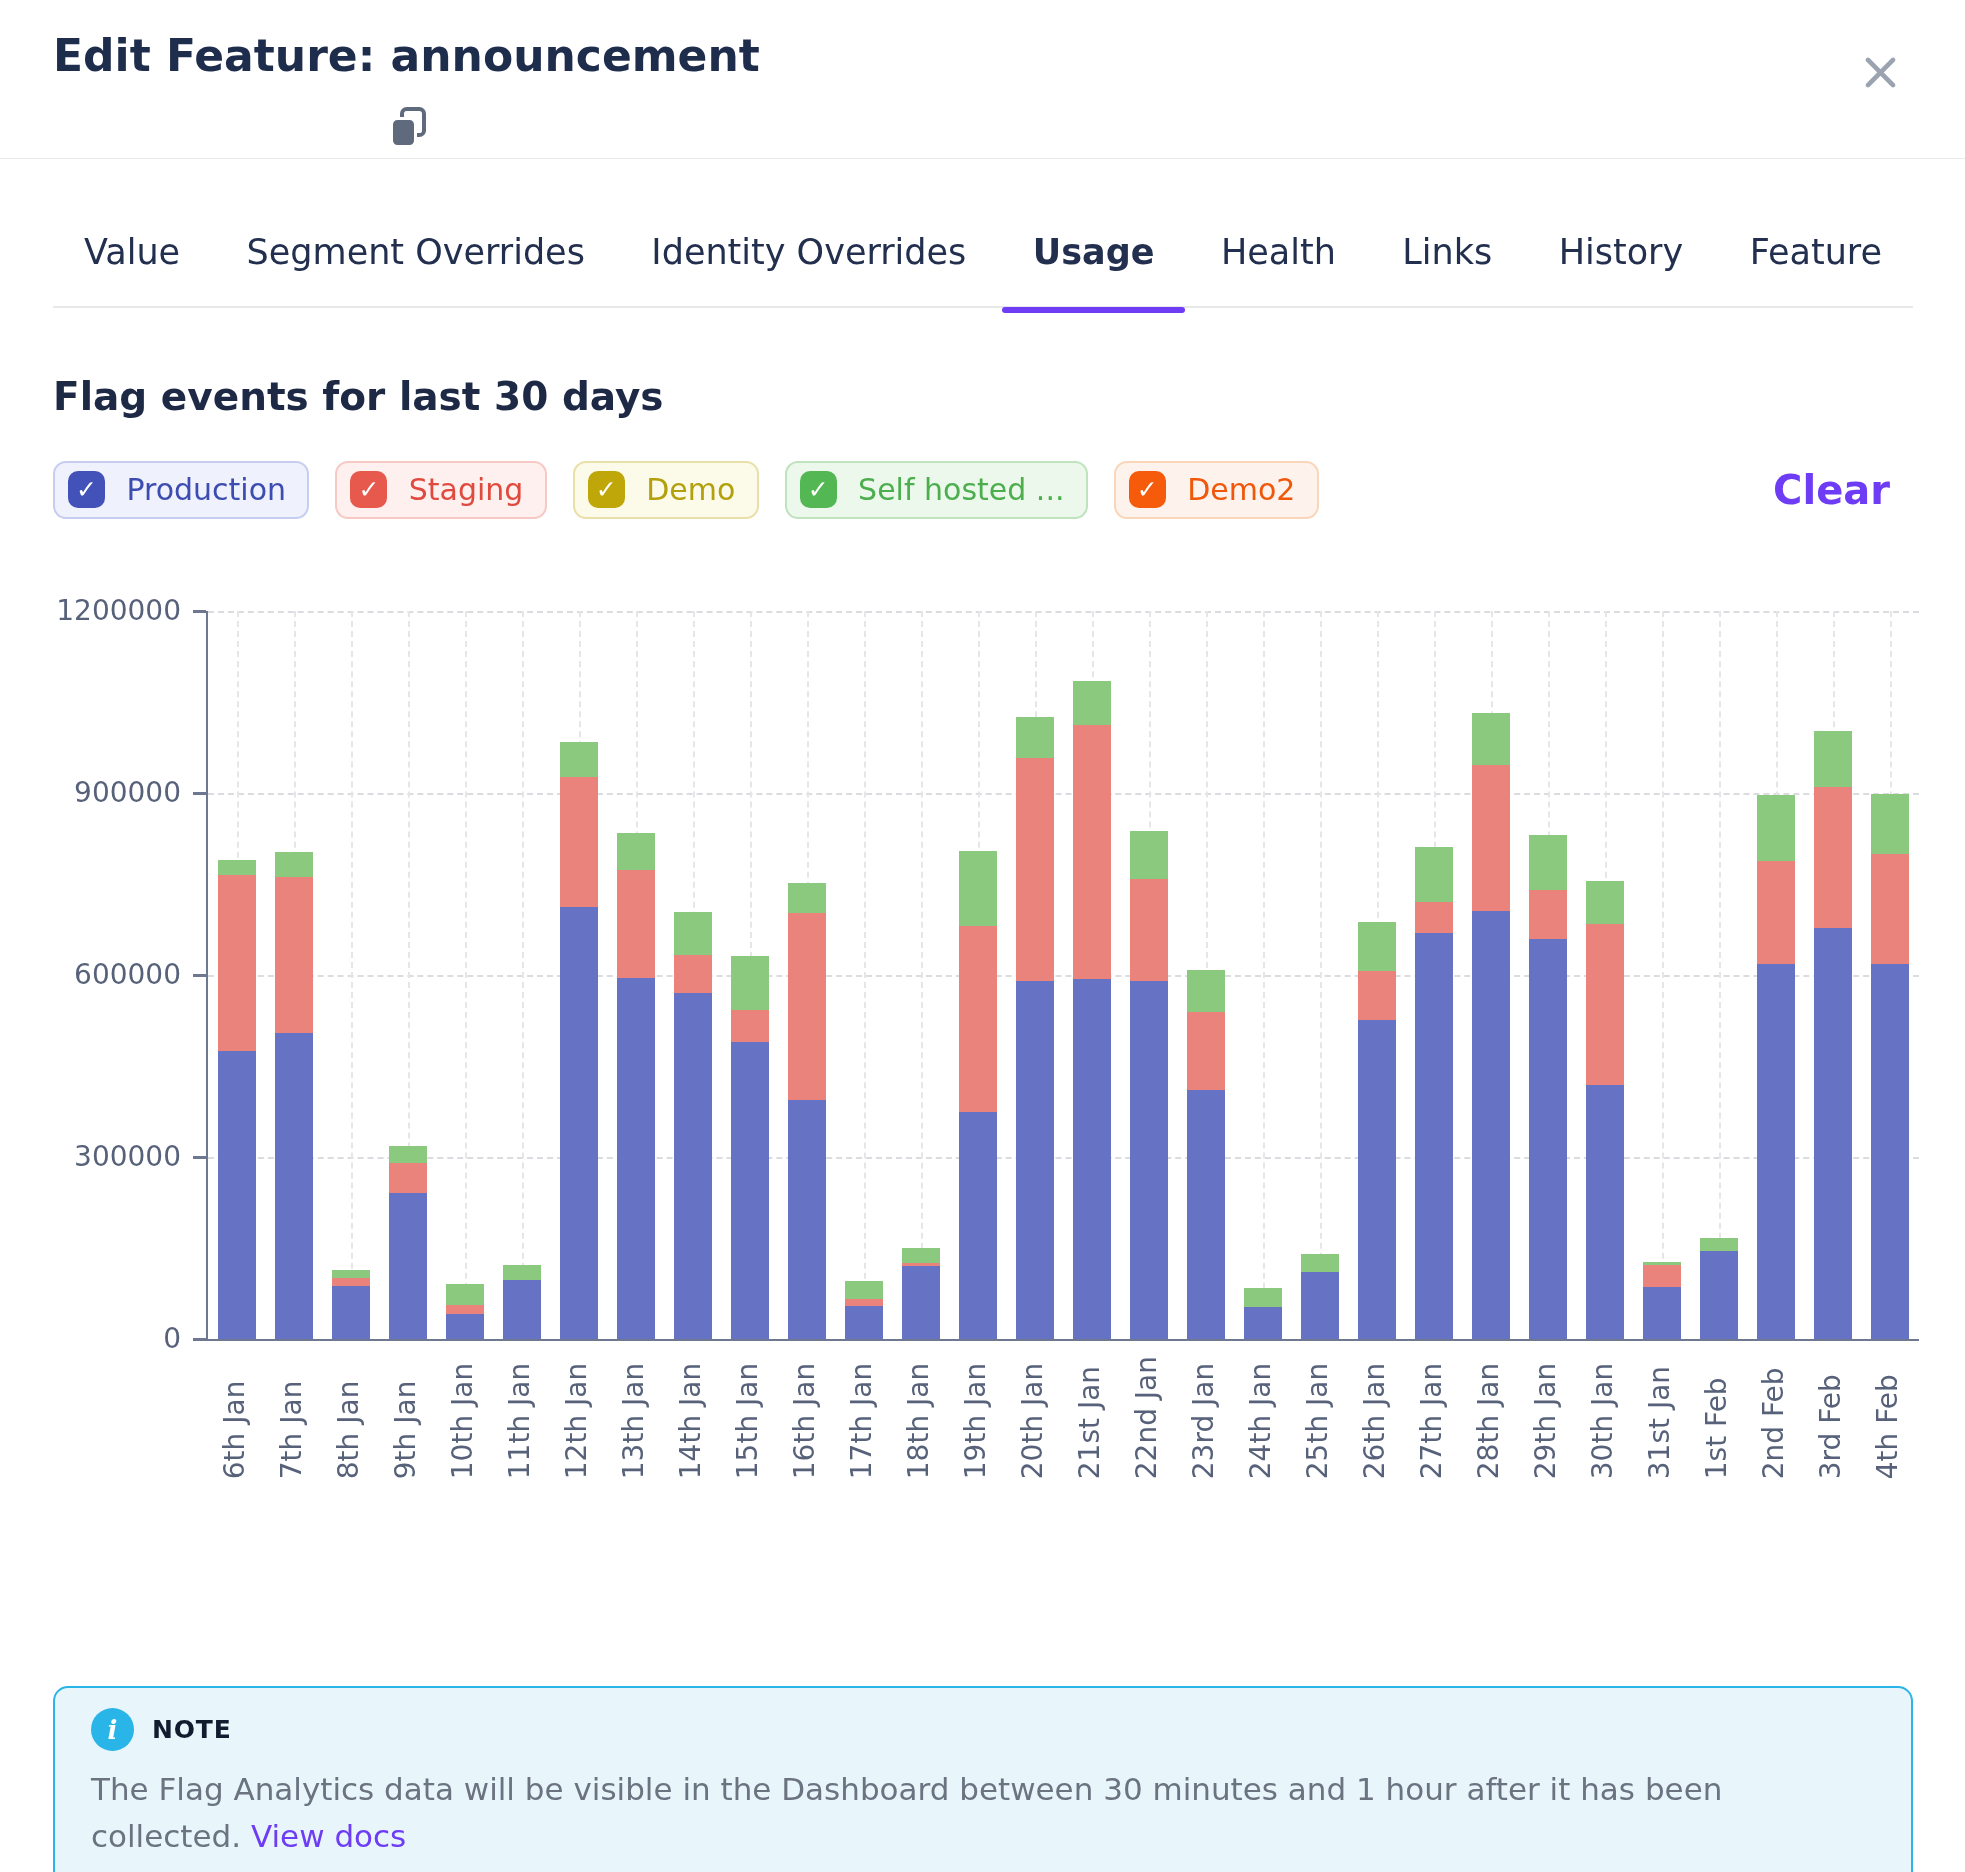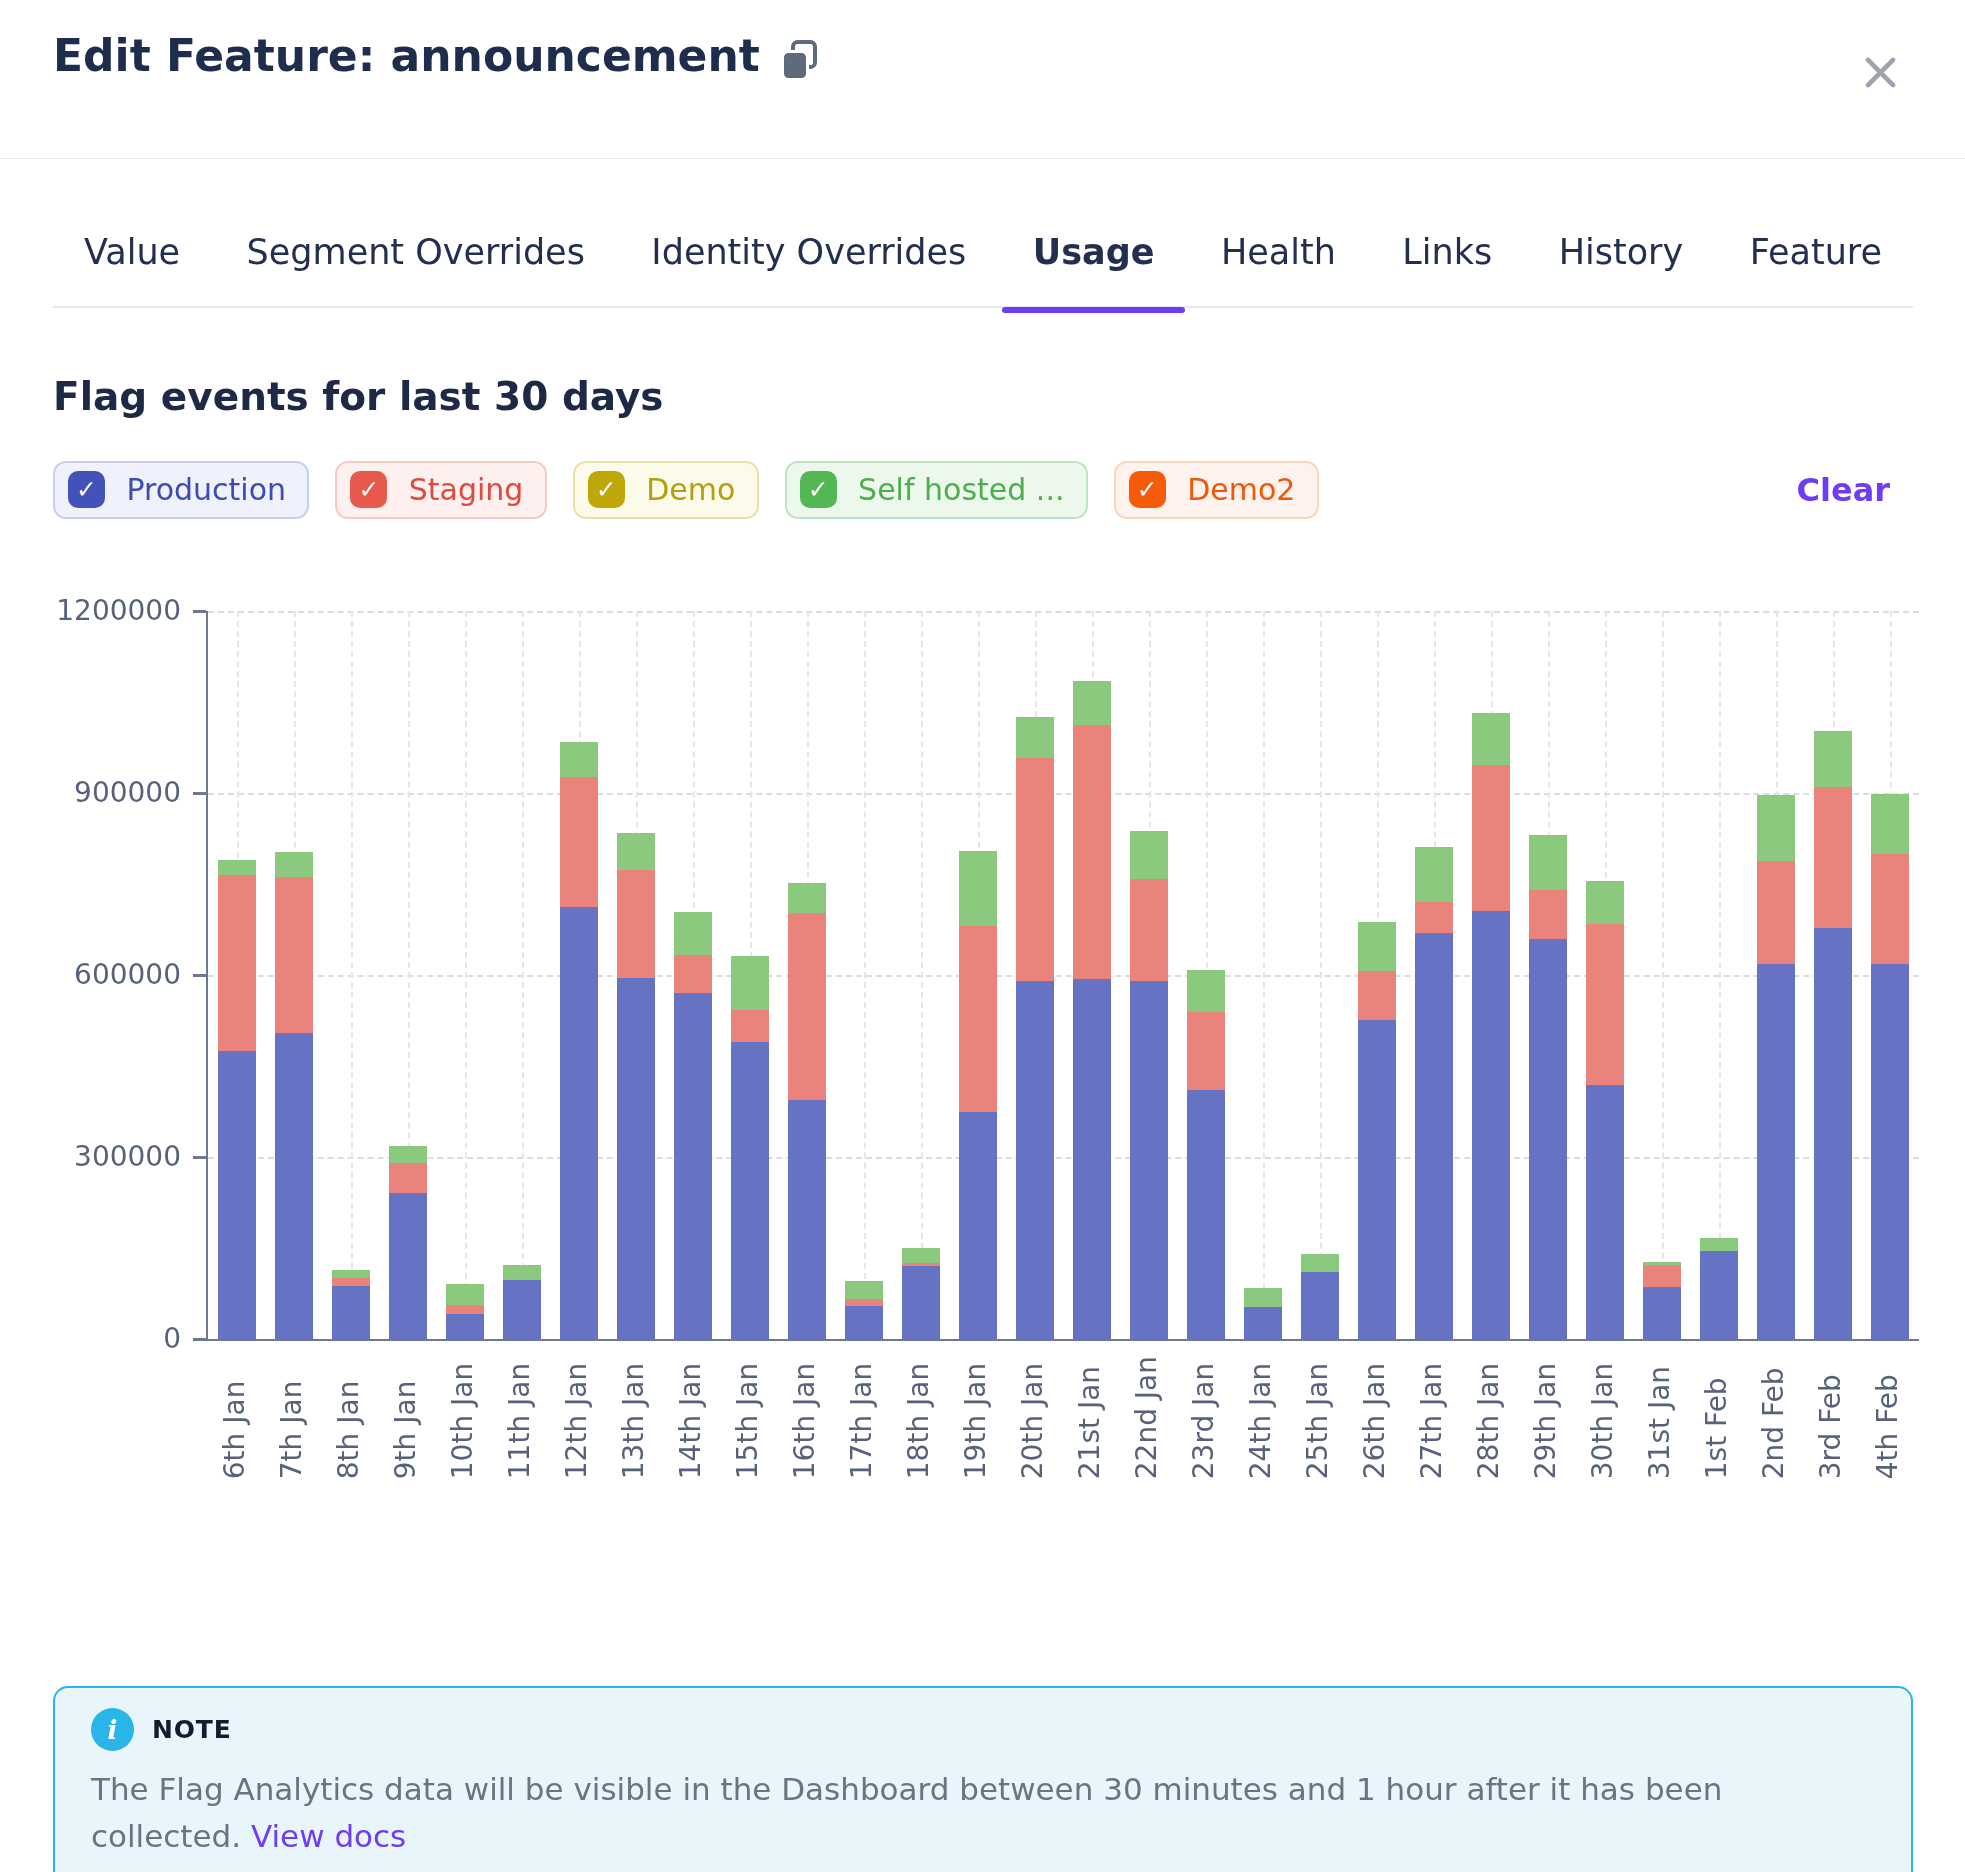--- a/index.html
+++ b/index.html
@@ -2,39 +2,39 @@
 <html style="--accent: #6d3cf4; --note-bg: #e8f6fc; --note-bd: #29b5e8;font-size:13px"><head>
 <meta charset="utf-8">
 <style>
   html,body{margin:0;padding:0;}
   body{
     width:1966px;height:1873px;background:#ffffff;position:relative;overflow:hidden;
     font-family:"DejaVu Sans","Liberation Sans",sans-serif;color:#1f2d4d;
   }
   
   .hdr{position:absolute;top:0;left:0;right:0;height:158px;border-bottom:1.6px solid #e8e9ec;}
-  .hdr h1{position:absolute;left:53px;top:30px;margin:0;font-size:44px;font-weight:700;color:#1f2d4d;display:flex;align-items:center;gap:21.4px;}
+  .hdr h1{position:absolute;left:53px;top:30px;margin:0;font-size:44px;font-weight:700;color:#1f2d4d;display:flex;align-items:center;gap:21.4px;flex-direction:column;}
   .copy-ic{width:33px;height:36px;position:relative;display:inline-block;margin-top:5px;}
   .copy-ic .b{position:absolute;left:10px;top:0;width:18px;height:21.4px;border:4.1px solid #5f6b7d;border-radius:6.6px;background:#fff;}
   .copy-ic .f{position:absolute;left:0;top:10px;width:21.4px;height:25px;background:#5f6b7d;border-radius:7.4px;border:3.3px solid #fff;}
   .close{position:absolute;top:51px;right:64px;width:43px;height:43px;background:none;border:none;cursor:pointer;padding:0;}
   .close svg{width:43px;height:43px;}
   
   .tabs{position:absolute;top:206px;left:53px;right:53px;height:100px;border-bottom:2.5px solid #e7e8ea;display:flex;justify-content:space-between;align-items:center;}
   .tab{font-size:35px;font-weight:500;color:#222f4e;padding:25px 31px 33px;position:relative;cursor:pointer;white-space:nowrap;}
   .tab.active{font-weight:700;}
   .tab.active::after{content:"";position:absolute;left:0;right:0;bottom:-8.2px;height:6.6px;border-radius:4.1px;background:var(--accent,#6d3cf4);}
   
   .sec-title{position:absolute;top:374px;left:53px;margin:0;font-size:39px;font-weight:700;color:#1e2a45;}
   .legend-row{position:absolute;top:459px;left:53px;right:53px;height:61px;display:flex;align-items:center;}
   .chips{display:flex;gap:26px;align-items:center;flex:1;}
   .chip{display:flex;align-items:center;gap:21.4px;height:58px;padding:0 21.4px 0 13px;border:2.5px solid;border-radius:13px;cursor:pointer;box-sizing:border-box;}
   .cbx{width:37px;height:37px;border-radius:10px;display:flex;align-items:center;justify-content:center;color:#fff;font-size:25px;font-weight:700;}
   .chip .lbl{font-size:30px;font-weight:500;}
-  .clear{font-size:32px;font-weight:600;color:var(--accent,#6d3cf4);cursor:pointer;margin-right:23px;}
+  .clear{font-size:40px;font-weight:600;color:var(--accent,#6d3cf4);cursor:pointer;margin-right:23px;}
   
   .chart{position:absolute;top:576px;left:53px;right:53px;height:929px;}
   .plot{position:absolute;left:153px;top:35px;width:1711px;height:728px;border-left:2.5px solid #6e7891;border-bottom:2.5px solid #6e7891;box-sizing:content-box;}
   .hgrid{position:absolute;left:0;right:0;height:0;border-top:2.5px dashed #dbdcdf;}
   .ytick{position:absolute;width:13px;height:2.5px;background:#6e7891;left:140px;}
   .ylab{position:absolute;left:0;width:128px;text-align:right;font-size:28px;color:#57627a;}
   .slots{position:absolute;inset:0;display:flex;align-items:flex-end;}
   .slot{flex:1;height:100%;position:relative;display:flex;align-items:flex-end;justify-content:center;}
   .slot::before{content:"";position:absolute;top:0;bottom:0;left:50%;border-left:2.5px dashed #e6e6e9;z-index:0;}
   .bar{width:38px;display:flex;flex-direction:column-reverse;z-index:1;}

